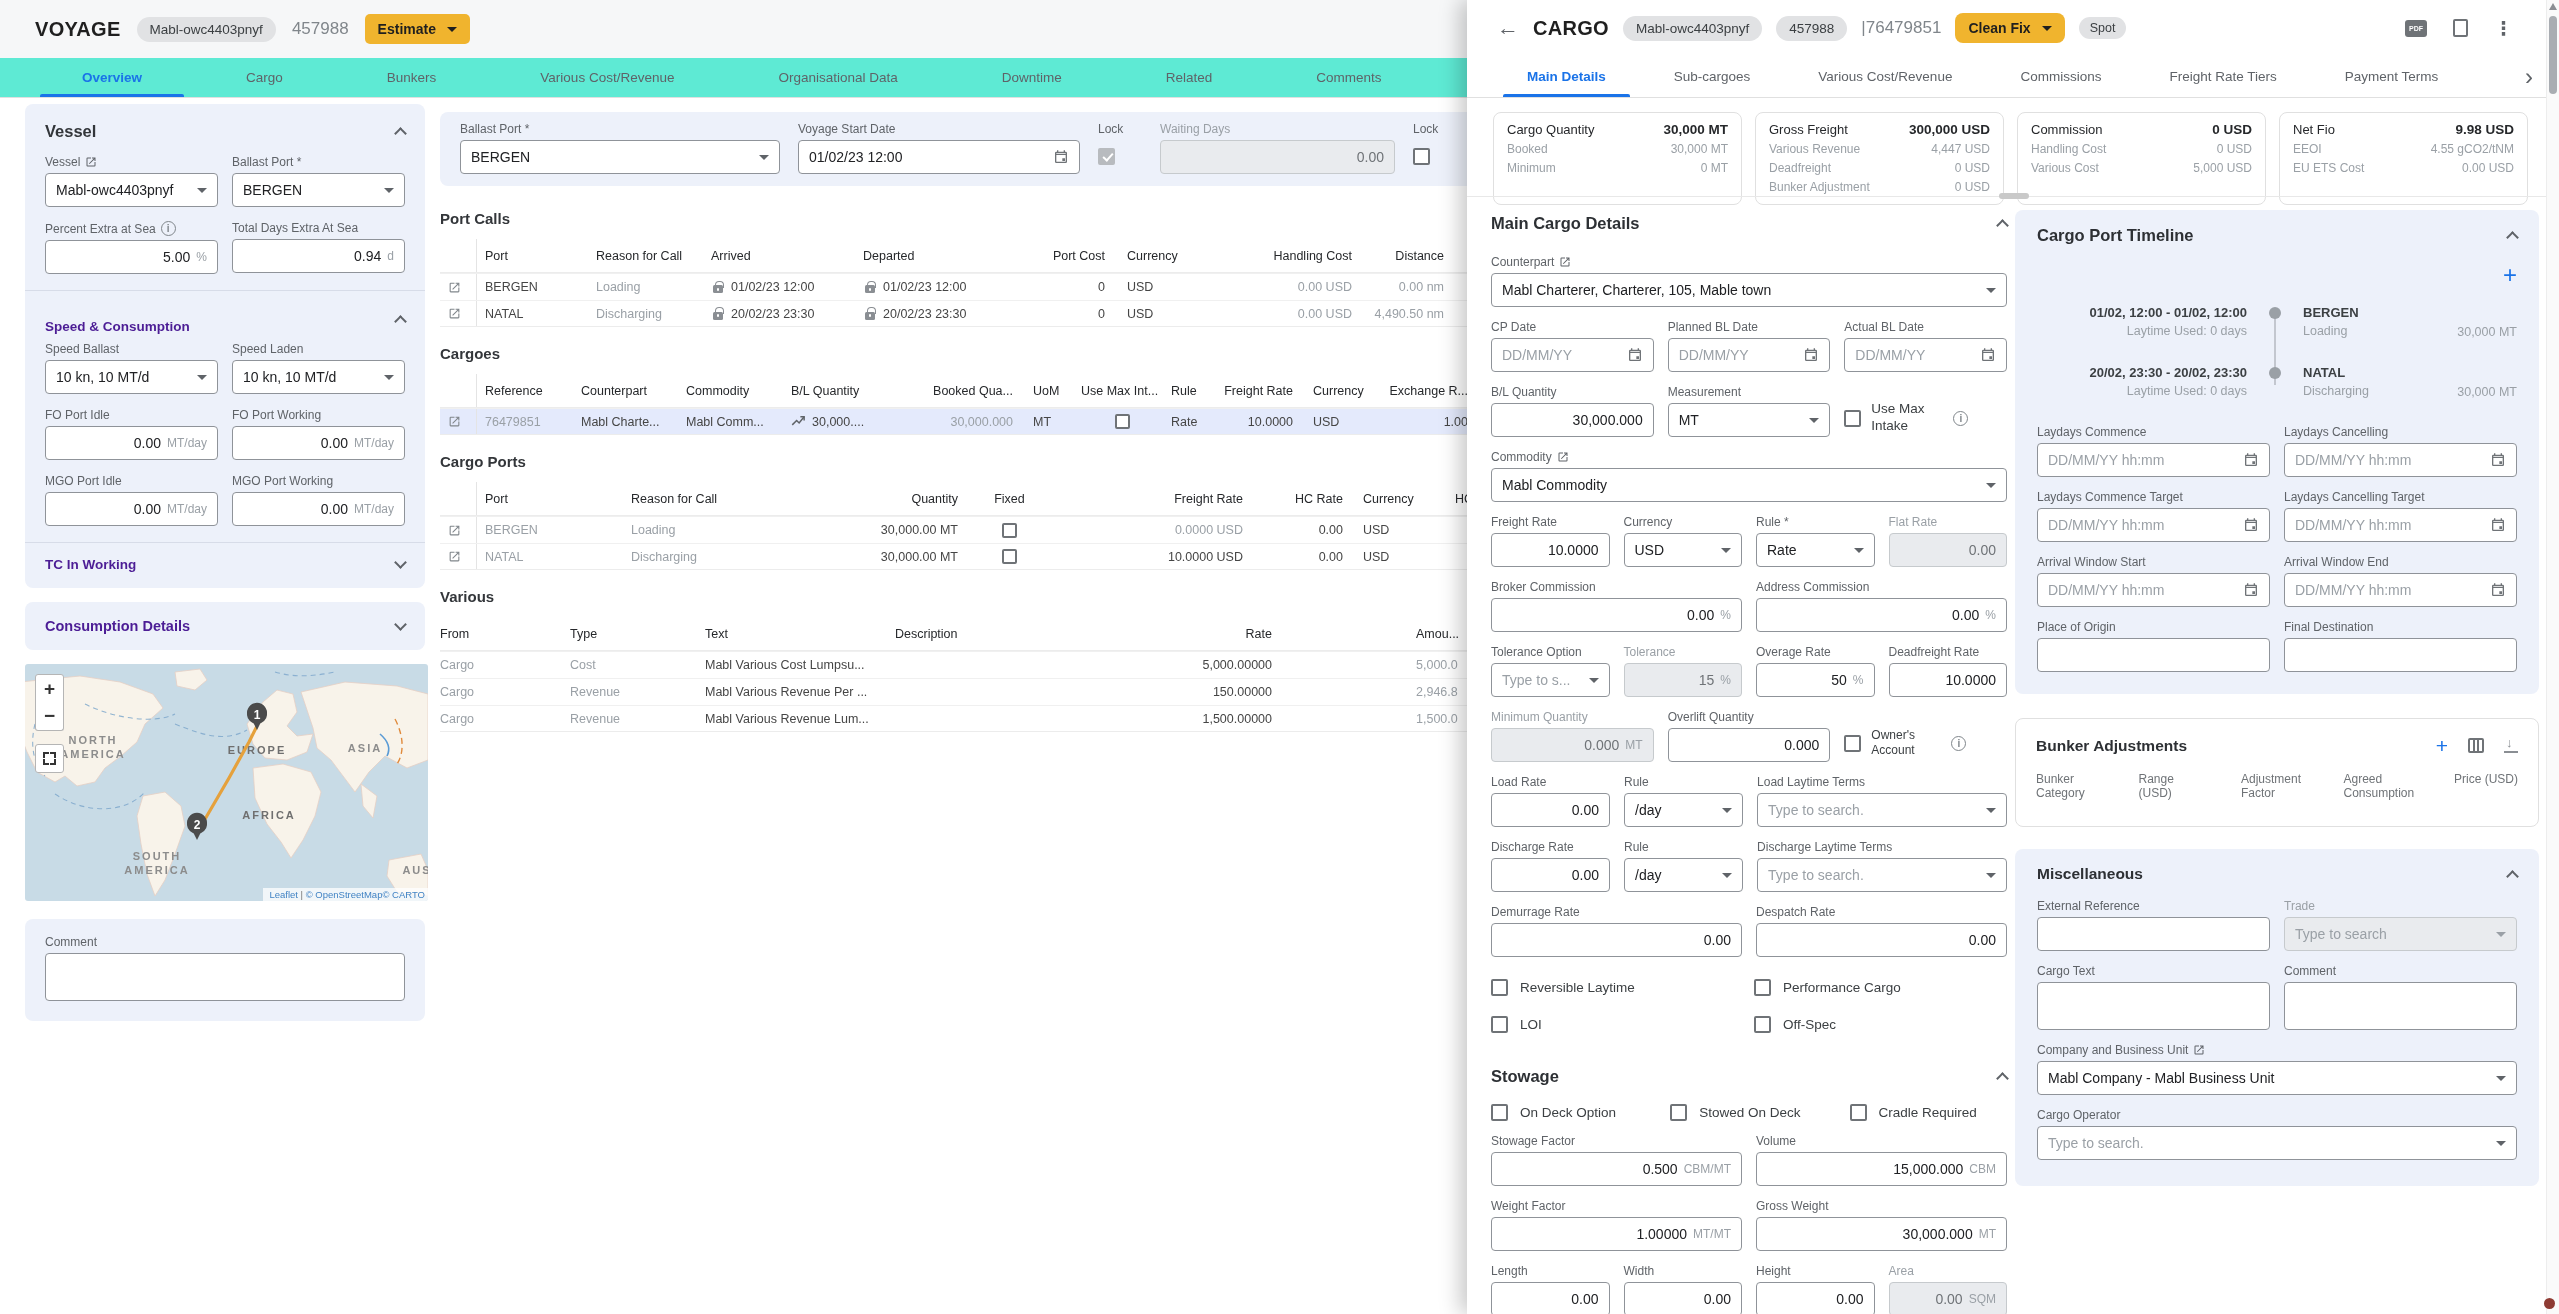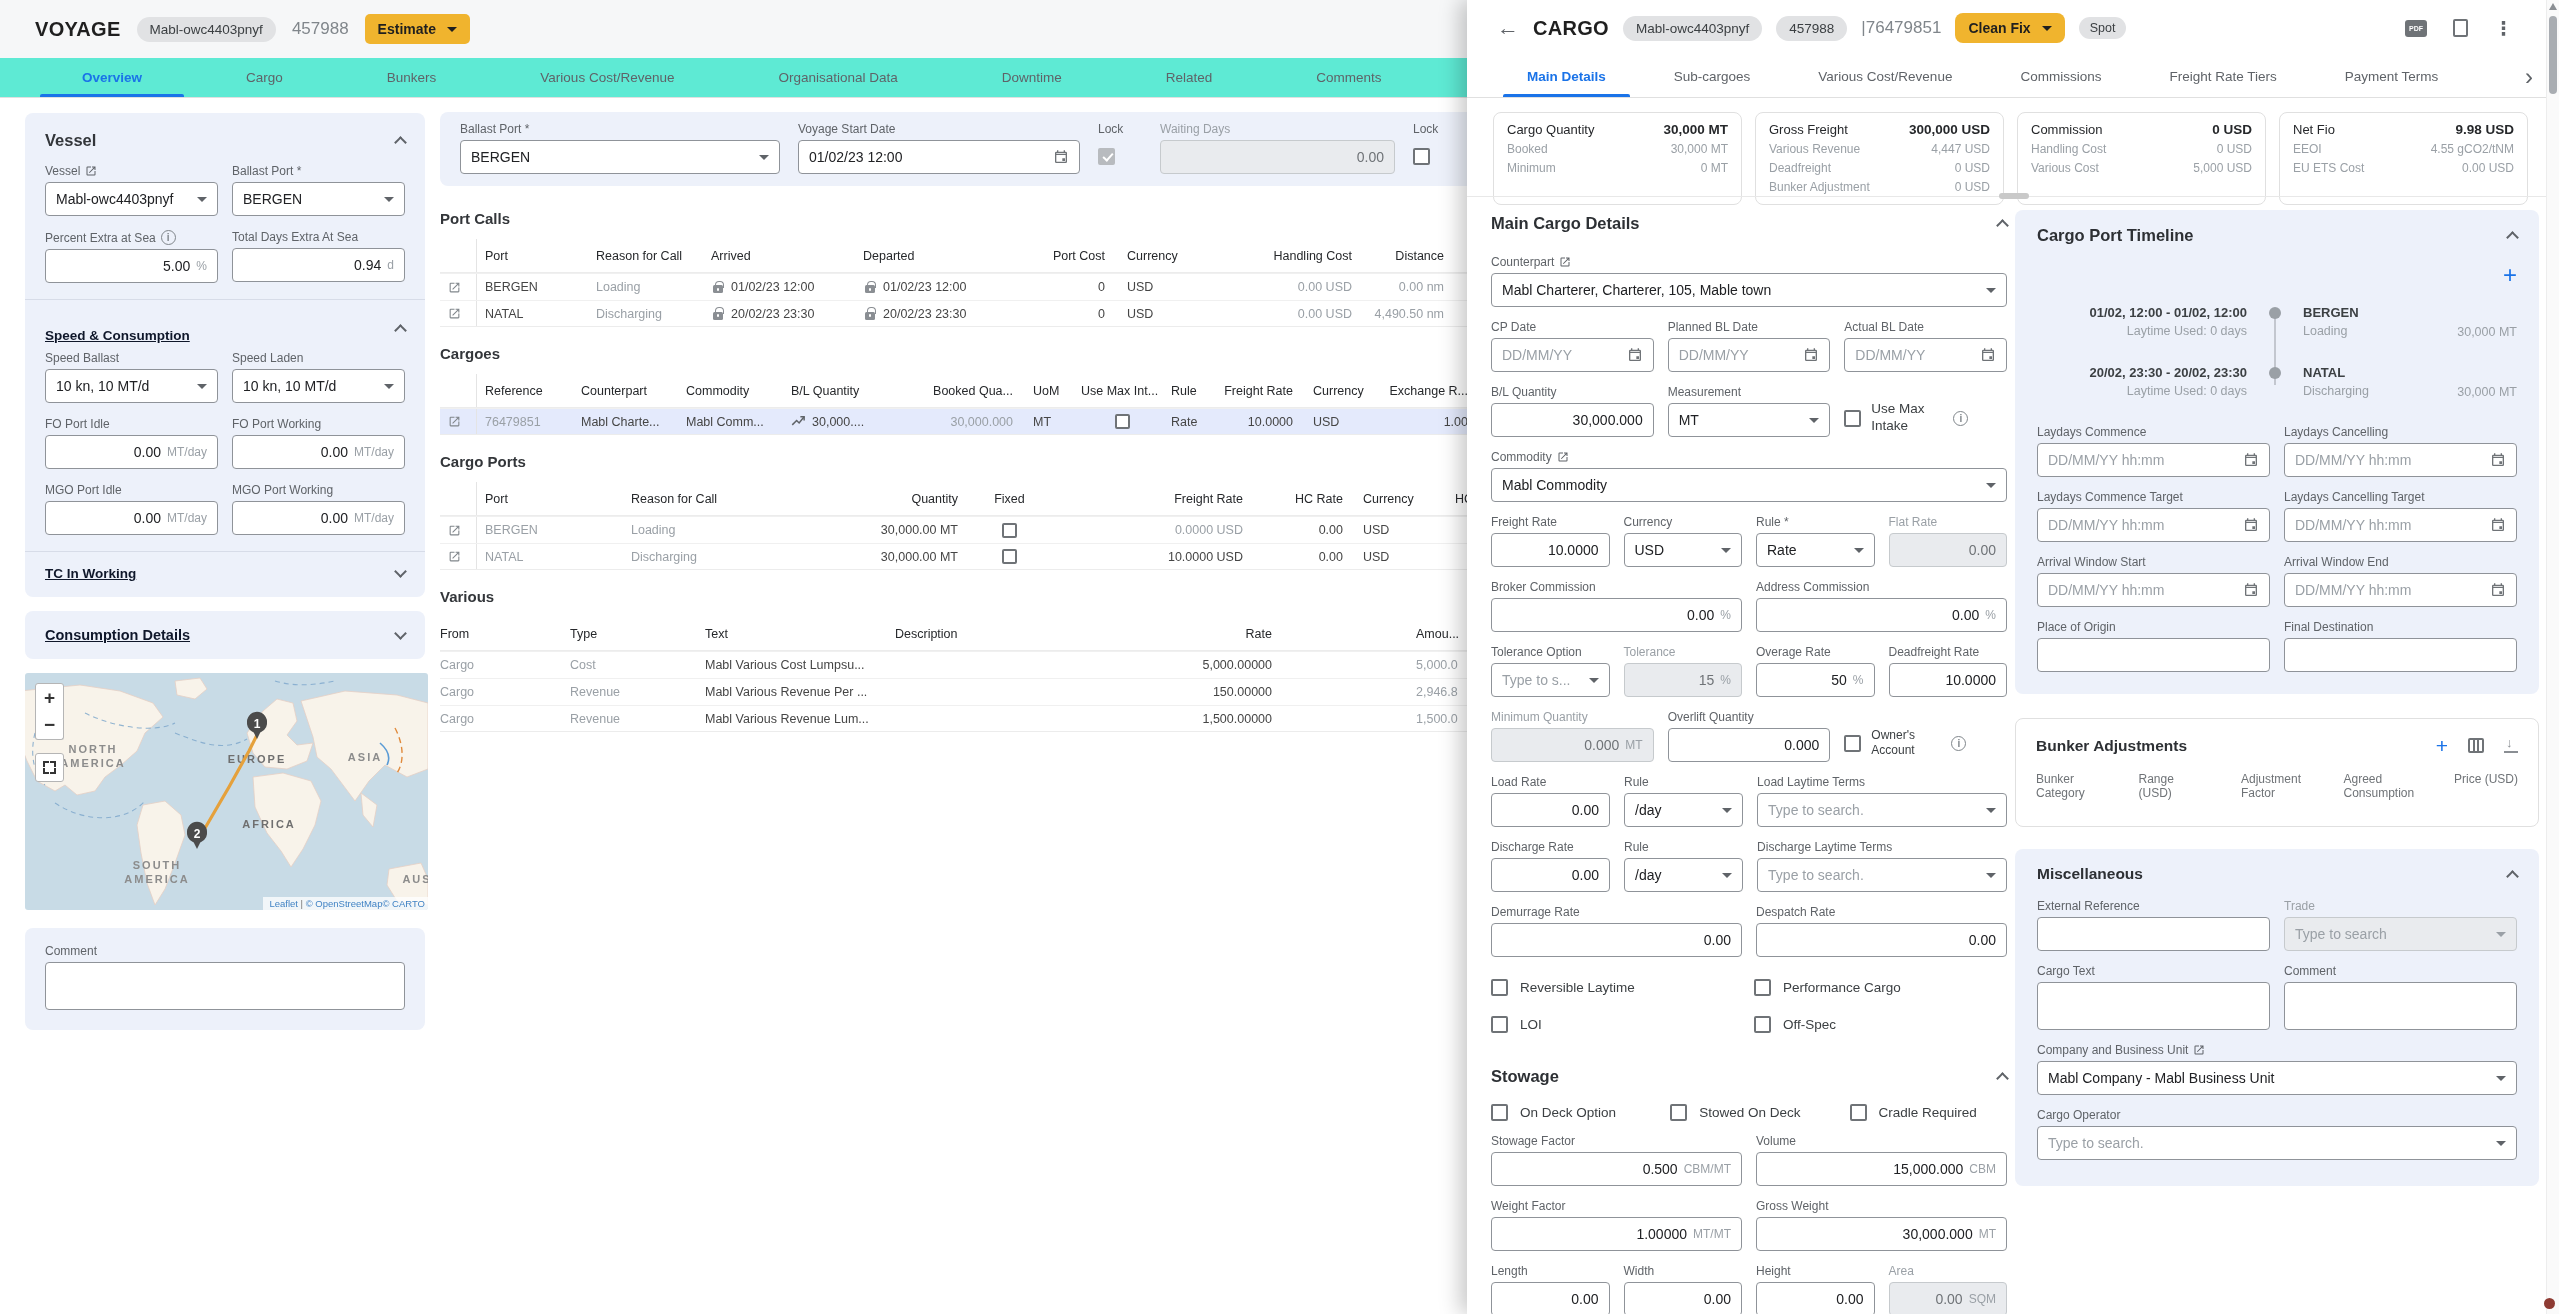--- a/index.html
+++ b/index.html
@@ -34,26 +34,26 @@
   
   .left { position:absolute; left:0; top:0; width:1467px; height:1314px; }
   .l-header { position:absolute; left:0; top:0; width:100%; height:58px; background:#f6f7f8; display:flex; align-items:center; padding-left:35px; gap:16px; }
   .l-title { font-size:20px; font-weight:700; color:#1f1f1f; letter-spacing:.3px; }
   .l-num { font-size:17px; color:#80868b; }
   .l-tabs { position:absolute; left:0; top:58px; width:100%; height:40px; background:#5eead4; border-bottom:1px solid #e0e0e0; display:flex; align-items:stretch; padding:0 30px; }
   .tab { display:flex; align-items:center; justify-content:center; font-size:13.5px; color:#5f6368; padding:0 52px; cursor:pointer; position:relative; white-space:nowrap; }
   .tab.active { color:#1a73e8; font-weight:700; }
   .tab.active::after { content:""; position:absolute; left:10px; right:10px; bottom:0; height:3px; background:#1a73e8; border-radius:2px 2px 0 0; }
 
-  .aside { position:absolute; left:25px; top:113px; width:400px; }
+  .aside { position:absolute; left:25px; top:104px; width:400px; }
   .vessel-card { padding:18px 20px 0 20px; }
   .card-head { display:flex; align-items:center; justify-content:space-between; }
   .grid2 { display:grid; grid-template-columns:1fr 1fr; gap:14px 14px; margin-top:14px; }
   .hr { border-top:1px solid #d7dce8; margin:16px -20px 0 -20px; }
-  .sub-title { font-size:13.5px; font-weight:700; color:#0f172a; margin-top:14px;text-decoration:underline; }
+  .sub-title { font-size:13.5px; font-weight:700; color:#4c1d95; margin-top:14px; }
   .tc-row { display:flex; align-items:center; justify-content:space-between; padding:14px 0 16px 0; }
   .cons-card { margin-top:14px; padding:16px 20px; display:flex; align-items:center; justify-content:space-between; }
 
   .mapwrap { position:relative; margin-top:14px; width:403px; height:237px; border-radius:3px; overflow:hidden; }
   .map-btn { position:absolute; width:29px; height:29px; background:#fff; border:1px solid #b5b5b5; display:flex; align-items:center; justify-content:center; font-size:19px; font-weight:700; color:#333; cursor:pointer; }
   .fsc { position:relative; width:13px; height:13px; }
   .fsc::before,.fsc::after { content:""; position:absolute; width:4px; height:4px; }
   .fsc::before { left:0; top:0; border-left:2px solid #333; border-top:2px solid #333; box-shadow:9px 0 0 -0px transparent; }
   .fsc::after { right:0; bottom:0; border-right:2px solid #333; border-bottom:2px solid #333; }
   .fsc b::before { content:""; position:absolute; right:0; top:0; width:4px; height:4px; border-right:2px solid #333; border-top:2px solid #333; }

